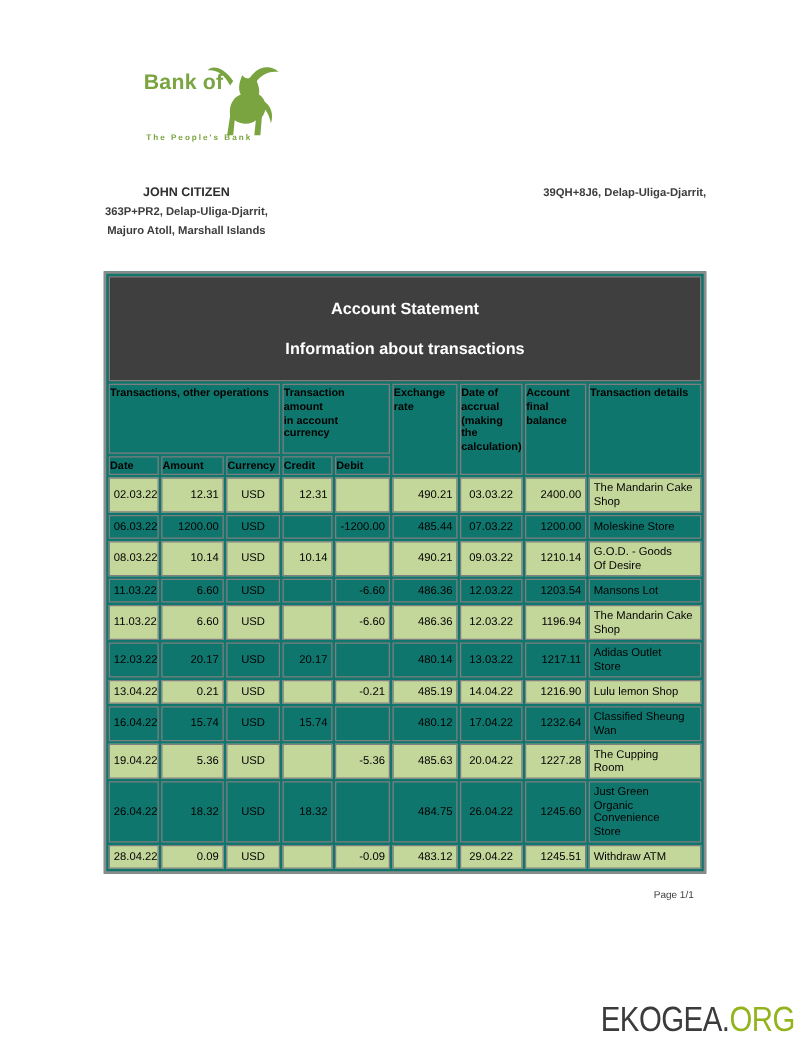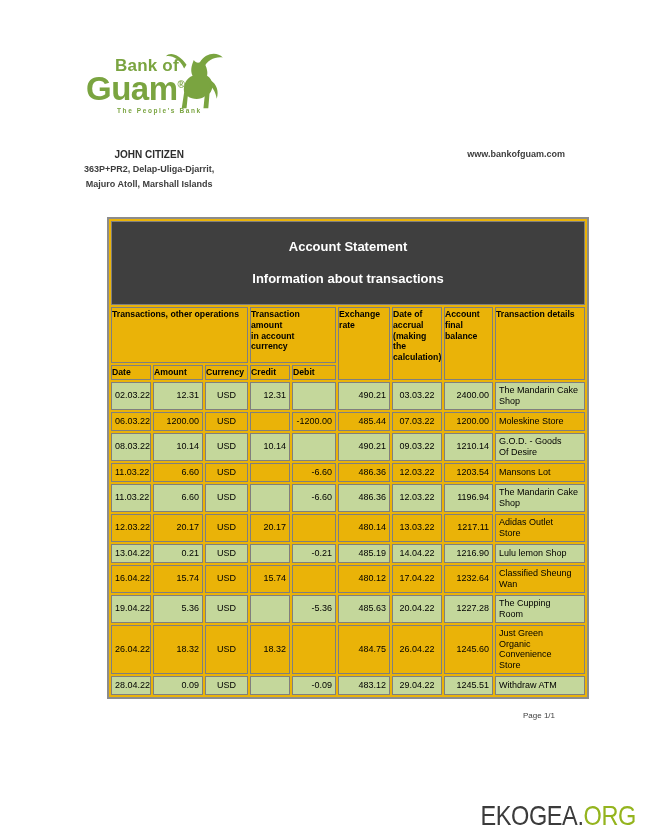--- a/index.html
+++ b/index.html
@@ -16,21 +16,21 @@
   .logo .bull{position:absolute;left:82px;top:-2px;width:58px;height:65px;}
   
   .addr{position:absolute;top:147px;font-size:9px;font-weight:bold;color:#3d3d3d;line-height:15px;}
   .addr-left{left:84px;text-align:center;}
   .addr-left .name{font-size:10px;color:#2e2e2e;}
   .addr-right{right:84px;text-align:right;}
   
   table.stmt{
     position:absolute;left:83px;top:217px;width:482px;table-layout:fixed;
     border-collapse:separate;border-spacing:2px;border:2px solid #8c8c8c;
-    font-size:9px;background:#eab308;margin-left:24px;
+    font-size:9px;background:#0f766e;
   }
   table.stmt td, table.stmt th{box-sizing:border-box;border:1px solid #7f7f7f;line-height:1.22;}
   th.title-cell{
     background:#3f3f3f;border:1px solid #3f3f3f;color:#fff;
     font-size:13px;font-weight:bold;text-align:center;padding:1px 0 2px 0;line-height:1.3;
   }
   thead th{font-weight:bold;text-align:left;vertical-align:top;white-space:pre-line;font-size:8.7px;padding:1px 0;}
   tr.group-row th{height:56px;}
   tr.sub-row th{height:13px;white-space:nowrap;vertical-align:middle;}
   tbody td{padding:2px 3px;height:19px;vertical-align:middle;}
@@ -48,40 +48,39 @@
   .watermark .wm-dark{color:#3b3b3b;}
   .watermark .wm-green{color:#94b41e;}
 </style>
 </head>
 <body>
 
 <div class="page">
 
   <div class="logo">
     <div class="bank-of">Bank of</div>
-    <div class="guam"><span>Guam</span><sup>®</sup></div>
     <div class="tagline">The People's Bank</div>
     <svg class="bull" viewBox="0 0 96 100" aria-hidden="true">
       <g fill="#7aa440">
         <path d="M34 24 C22 6 6 2 0 10 C10 8 22 14 30 30 Z"></path>
         <path d="M56 20 C66 4 84 2 94 12 C82 10 68 16 62 30 Z"></path>
         <path d="M46 16 C42 26 40 34 44 42 C34 46 28 56 30 70 L26 96 L34 96 L36 76 C44 82 58 82 64 76 L62 96 L70 96 L72 72 C80 62 78 48 68 42 C70 34 66 24 60 16 C56 22 50 22 46 16 Z"></path>
         <path d="M74 50 C84 56 88 68 84 80 C82 70 78 62 72 58 Z"></path>
       </g>
     </svg>
   </div>
 
   <div class="addr addr-left">
     <div class="name">JOHN CITIZEN</div>
     <div>363P+PR2, Delap-Uliga-Djarrit,</div>
     <div>Majuro Atoll, Marshall Islands</div>
   </div>
 
   <div class="addr addr-right">
-    <div>www.bankofguam.com</div>
+    <div>39QH+8J6, Delap-Uliga-Djarrit,</div>
   </div>
 
   <table class="stmt">
     <colgroup>
       <col style="width:40px">
         <col style="width:50px">
         <col style="width:43px">
       <col style="width:40px">
         <col style="width:44px">
         <col style="width:52px">

